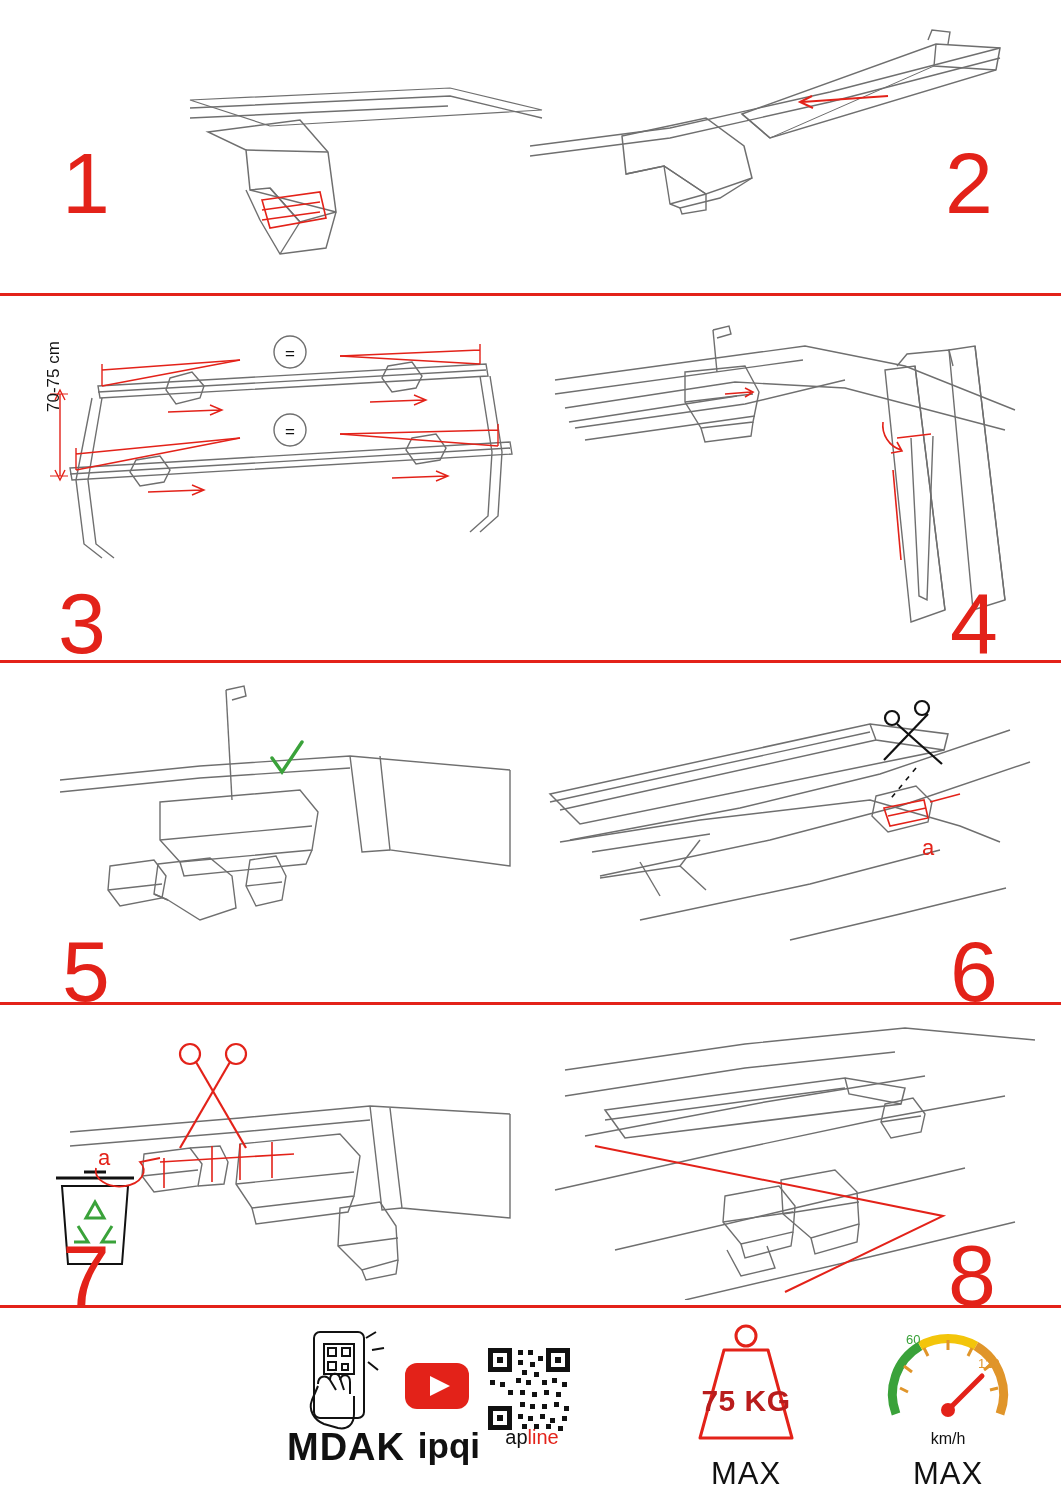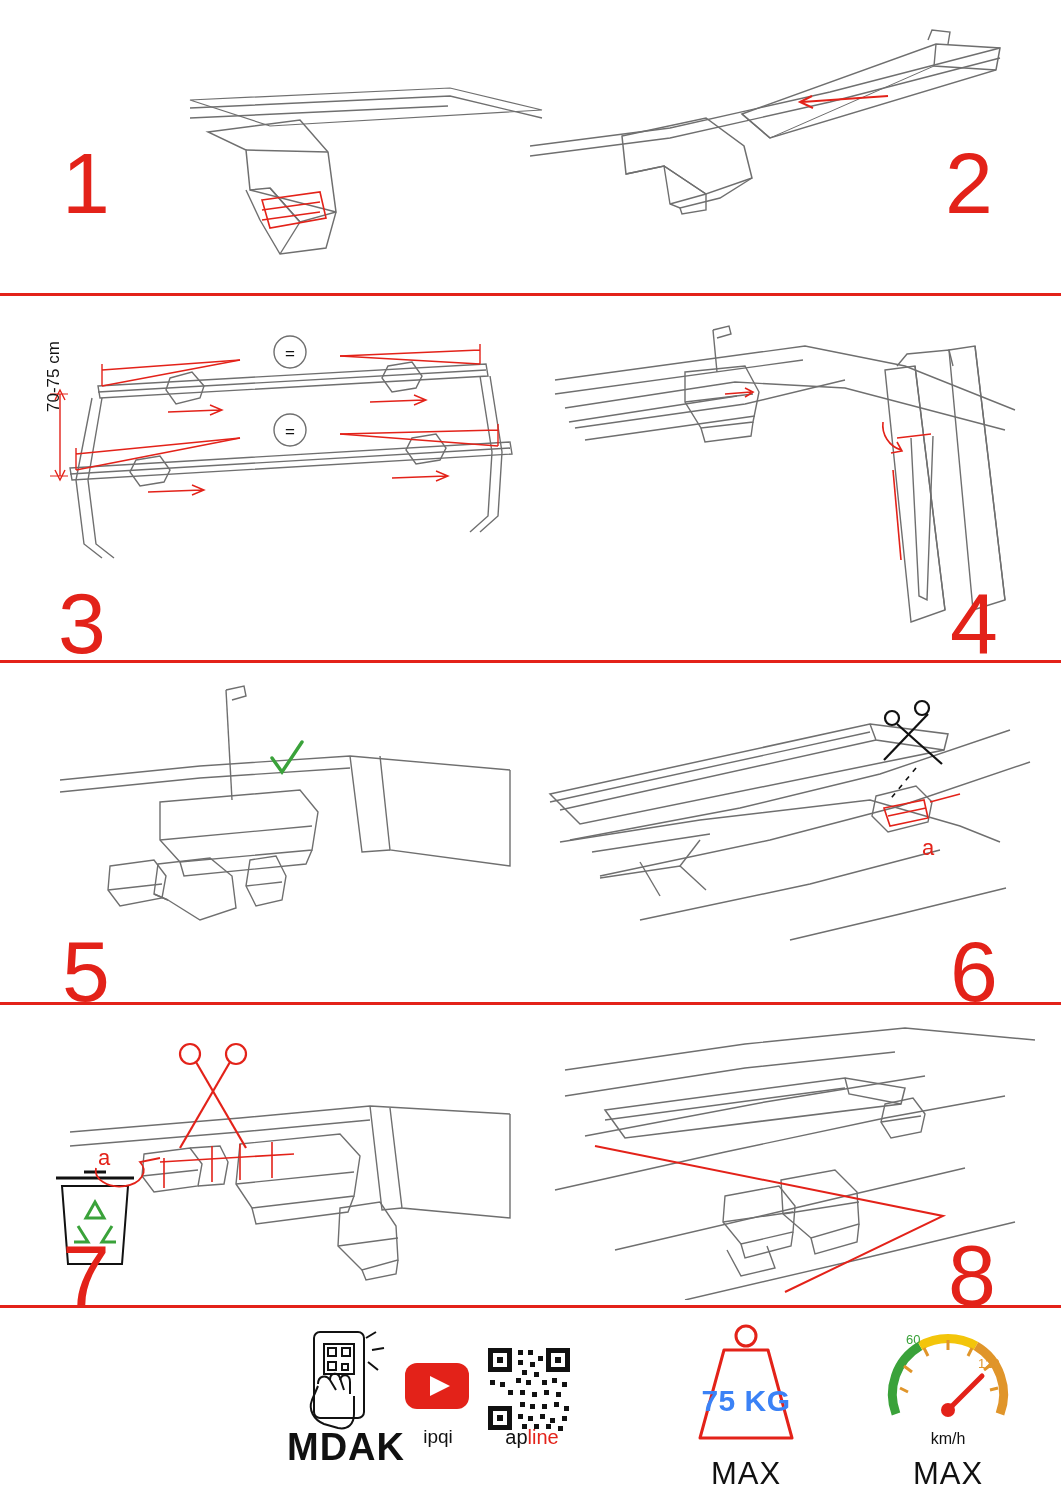--- a/index.html
+++ b/index.html
@@ -60,35 +60,35 @@
   .brand-accessory .part{color:#e32219;}
 
   .mdak-wrap{position:absolute;left:288px;top:20px;width:116px;height:160px;}
   .mdak-label{
     position:absolute;left:284px;top:118px;width:124px;text-align:center;
     font-size:38px;font-weight:700;letter-spacing:1px;color:#111;
   }
 
   .yt-wrap{position:absolute;left:404px;top:54px;width:66px;height:50px;}
   .yt-label{
-    position:absolute;left:396px;top:118px;width:84px;text-align:center;
-    font-size:19px;font-weight:400;color:#111;
+    position:absolute;left:396px;top:118px;width:84px;text-align:right;
+    font-size:35px;font-weight:700;color:#111;
   }
 
   .qr-wrap{position:absolute;left:486px;top:38px;width:86px;height:86px;}
   .ap-label{
     position:absolute;left:480px;top:118px;width:104px;text-align:center;
     font-size:20px;font-weight:400;color:#111;
   }
   .ap-label .line-red{color:#e32219;}
 
   .weight-wrap{position:absolute;left:676px;top:12px;width:140px;height:132px;}
   .weight-text{
     position:absolute;left:676px;top:76px;width:140px;text-align:center;
-    font-size:30px;font-weight:700;color:#3b82f6;letter-spacing:0.5px;
+    font-size:30px;font-weight:700;color:#b91c1c;letter-spacing:0.5px;
   }
   .max1{
     position:absolute;left:676px;top:148px;width:140px;text-align:center;
     font-size:31px;color:#111;letter-spacing:1px;
   }
   .gauge-wrap{position:absolute;left:878px;top:10px;width:140px;height:130px;}
   .kmh{
     position:absolute;left:878px;top:122px;width:140px;text-align:center;
     font-size:16px;color:#111;
   }

